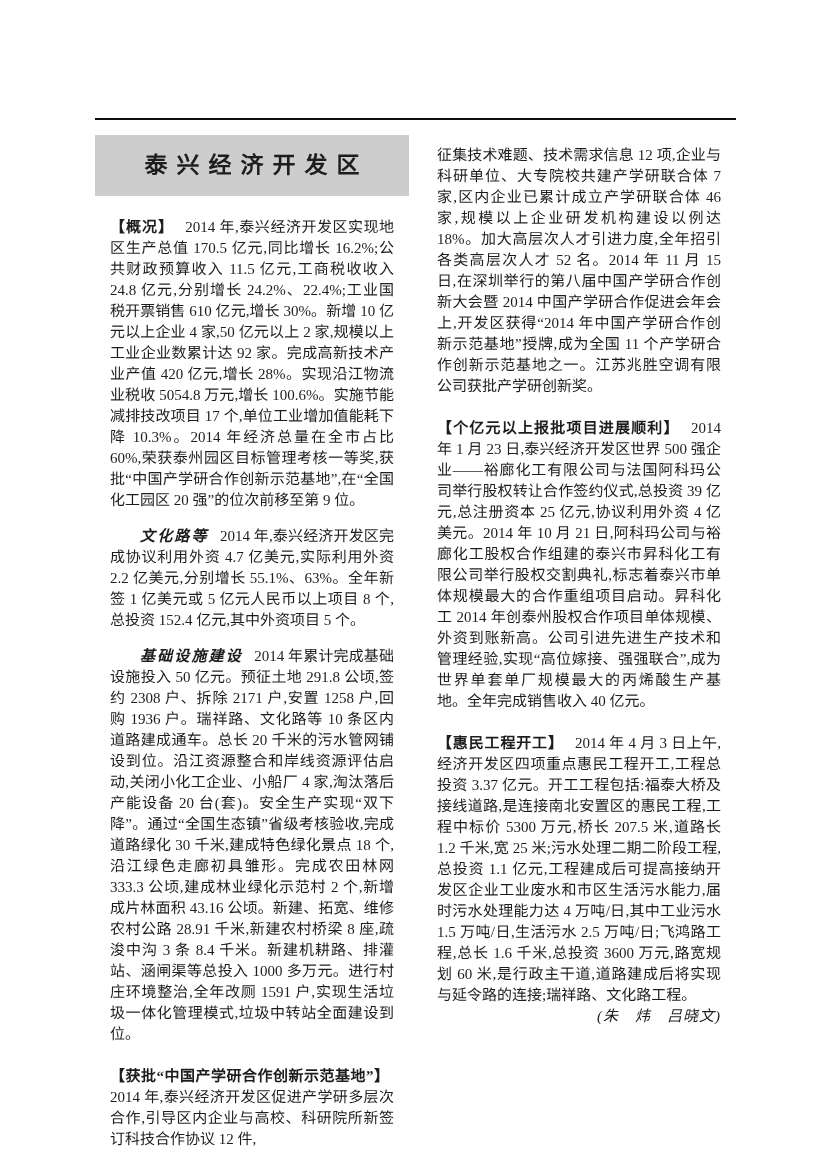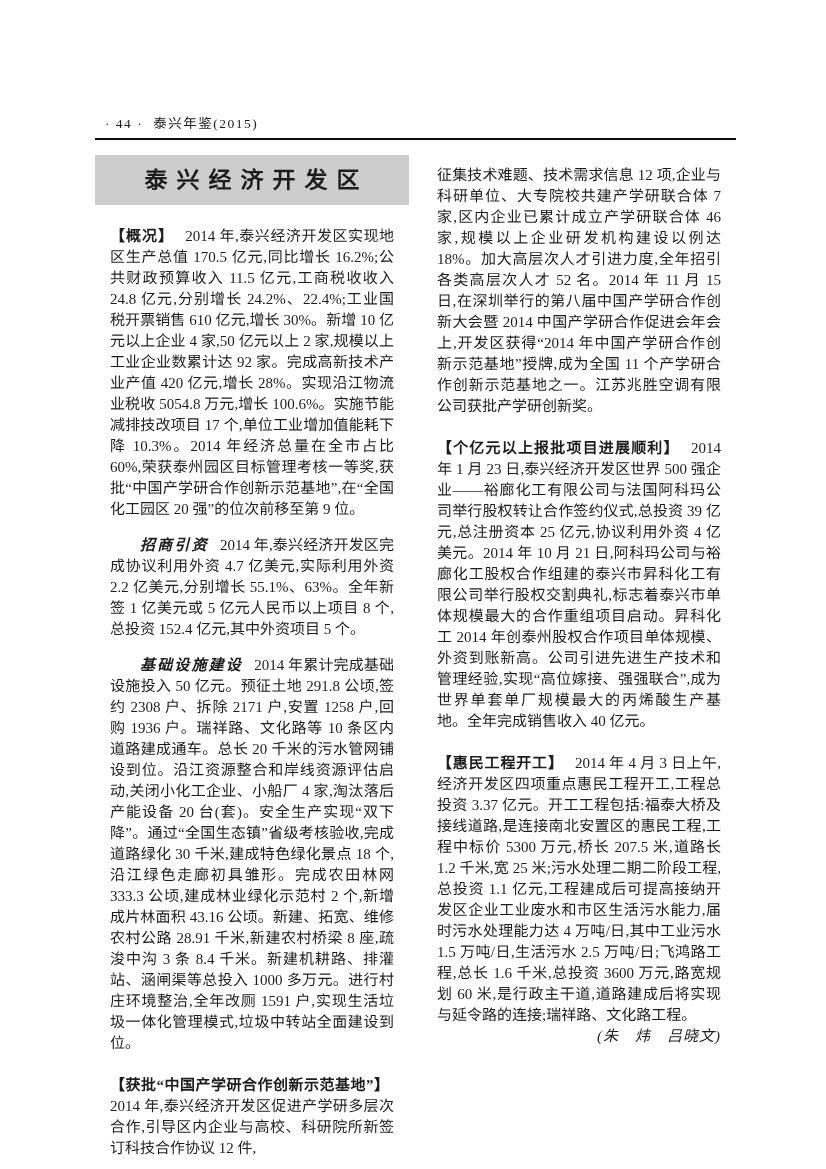--- a/index.html
+++ b/index.html
@@ -26,21 +26,21 @@
   }
   .cols{
     display:flex;gap:13px;margin-top:10px;
   }
   .col{
     width:314px;
     font-size:15px;line-height:21px;
     text-align:justify;
   }
   .title-box{
-    height:50px;margin-top:5px;
+    height:61px;margin-top:5px;
     display:flex;align-items:center;justify-content:center;
     font-family:"Liberation Sans","DejaVu Sans",sans-serif;
     font-weight:700;font-size:23px;
     letter-spacing:9px;text-indent:9px;
   }
   p.block{margin:15px;padding:0;}
   p.block.entry{margin-top:21px;}
   p.block.sub{text-indent:2em;}
   .head{margin-right:0.75em;}
   .entry .head{
@@ -55,33 +55,29 @@
   .byline{
     float:right;font-style:italic;letter-spacing:1px;
   }
 </style>
 </head>
 <body>
 
 <div class="page">
   <div class="content">
 
-    <div class="running-header">
-      <span class="page-marker">· 44 ·</span>
-      <span class="book-title">泰兴年鉴(2015)</span>
-    </div>
     <div class="header-rule"></div>
 
     <div class="cols">
       <div class="col" id="col-left">
         <div class="title-box" id="title-box" style="background: rgb(205, 205, 205);">
           <span>泰兴经济开发区</span>
         </div>
       <p class="block entry"><span class="head">【概况】</span><span>2014 年,泰兴经济开发区实现地区生产总值 170.5 亿元,同比增长 16.2%;公共财政预算收入 11.5 亿元,工商税收收入 24.8 亿元,分别增长 24.2%、22.4%;工业国税开票销售 610 亿元,增长 30%。新增 10 亿元以上企业 4 家,50 亿元以上 2 家,规模以上工业企业数累计达 92 家。完成高新技术产业产值 420 亿元,增长 28%。实现沿江物流业税收 5054.8 万元,增长 100.6%。实施节能减排技改项目 17 个,单位工业增加值能耗下降 10.3%。2014 年经济总量在全市占比 60%,荣获泰州园区目标管理考核一等奖,获批“中国产学研合作创新示范基地”,在“全国化工园区 20 强”的位次前移至第 9 位。</span></p>
-          <p class="block sub"><span class="head">招商引资</span><span>2014 年,泰兴经济开发区完成协议利用外资 4.7 亿美元,实际利用外资 2.2 亿美元,分别增长 55.1%、63%。全年新签 1 亿美元或 5 亿元人民币以上项目 8 个,总投资 152.4 亿元,其中外资项目 5 个。</span></p>
+          <p class="block sub"><span class="head">文化路等</span><span>2014 年,泰兴经济开发区完成协议利用外资 4.7 亿美元,实际利用外资 2.2 亿美元,分别增长 55.1%、63%。全年新签 1 亿美元或 5 亿元人民币以上项目 8 个,总投资 152.4 亿元,其中外资项目 5 个。</span></p>
           <p class="block sub"><span class="head">基础设施建设</span><span>2014 年累计完成基础设施投入 50 亿元。预征土地 291.8 公顷,签约 2308 户、拆除 2171 户,安置 1258 户,回购 1936 户。瑞祥路、文化路等 10 条区内道路建成通车。总长 20 千米的污水管网铺设到位。沿江资源整合和岸线资源评估启动,关闭小化工企业、小船厂 4 家,淘汰落后产能设备 20 台(套)。安全生产实现“双下降”。通过“全国生态镇”省级考核验收,完成道路绿化 30 千米,建成特色绿化景点 18 个,沿江绿色走廊初具雏形。完成农田林网 333.3 公顷,建成林业绿化示范村 2 个,新增成片林面积 43.16 公顷。新建、拓宽、维修农村公路 28.91 千米,新建农村桥梁 8 座,疏浚中沟 3 条 8.4 千米。新建机耕路、排灌站、涵闸渠等总投入 1000 多万元。进行村庄环境整治,全年改厕 1591 户,实现生活垃圾一体化管理模式,垃圾中转站全面建设到位。</span></p>
           <p class="block entry"><span class="head">【获批“中国产学研合作创新示范基地”】</span><span>2014 年,泰兴经济开发区促进产学研多层次合作,引导区内企业与高校、科研院所新签订科技合作协议 12 件,</span></p>
         </div>
       <div class="col" id="col-right">
           <p class="block cont"><span>征集技术难题、技术需求信息 12 项,企业与科研单位、大专院校共建产学研联合体 7 家,区内企业已累计成立产学研联合体 46 家,规模以上企业研发机构建设以例达 18%。加大高层次人才引进力度,全年招引各类高层次人才 52 名。2014 年 11 月 15 日,在深圳举行的第八届中国产学研合作创新大会暨 2014 中国产学研合作促进会年会上,开发区获得“2014 年中国产学研合作创新示范基地”授牌,成为全国 11 个产学研合作创新示范基地之一。江苏兆胜空调有限公司获批产学研创新奖。</span></p>
           <p class="block entry"><span class="head">【个亿元以上报批项目进展顺利】</span><span>2014 年 1 月 23 日,泰兴经济开发区世界 500 强企业——裕廊化工有限公司与法国阿科玛公司举行股权转让合作签约仪式,总投资 39 亿元,总注册资本 25 亿元,协议利用外资 4 亿美元。2014 年 10 月 21 日,阿科玛公司与裕廊化工股权合作组建的泰兴市昇科化工有限公司举行股权交割典礼,标志着泰兴市单体规模最大的合作重组项目启动。昇科化工 2014 年创泰州股权合作项目单体规模、外资到账新高。公司引进先进生产技术和管理经验,实现“高位嫁接、强强联合”,成为世界单套单厂规模最大的丙烯酸生产基地。全年完成销售收入 40 亿元。</span></p>
           <p class="block entry"><span class="head">【惠民工程开工】</span><span>2014 年 4 月 3 日上午,经济开发区四项重点惠民工程开工,工程总投资 3.37 亿元。开工工程包括:福泰大桥及接线道路,是连接南北安置区的惠民工程,工程中标价 5300 万元,桥长 207.5 米,道路长 1.2 千米,宽 25 米;污水处理二期二阶段工程,总投资 1.1 亿元,工程建成后可提高接纳开发区企业工业废水和市区生活污水能力,届时污水处理能力达 4 万吨/日,其中工业污水 1.5 万吨/日,生活污水 2.5 万吨/日;飞鸿路工程,总长 1.6 千米,总投资 3600 万元,路宽规划 60 米,是行政主干道,道路建成后将实现与延令路的连接;瑞祥路、文化路工程。</span><span class="byline">(朱　炜　吕晓文)</span></p>
         </div>
     </div>
 

